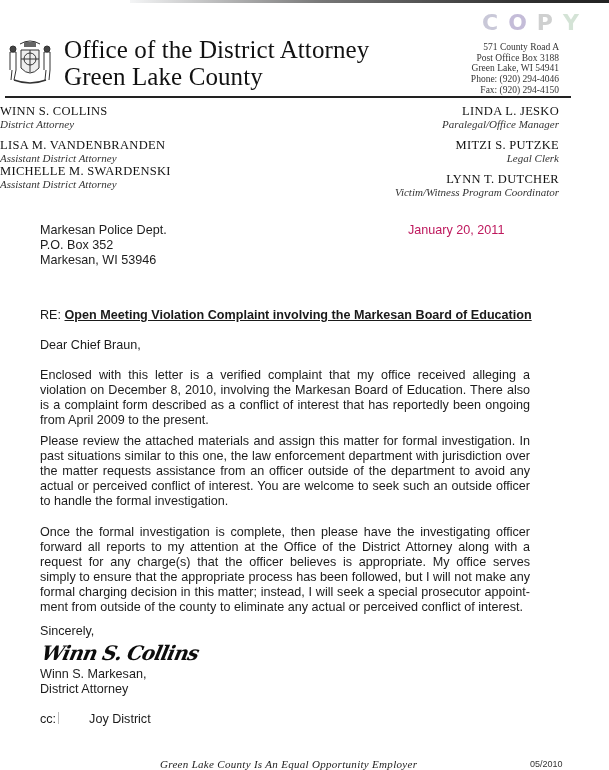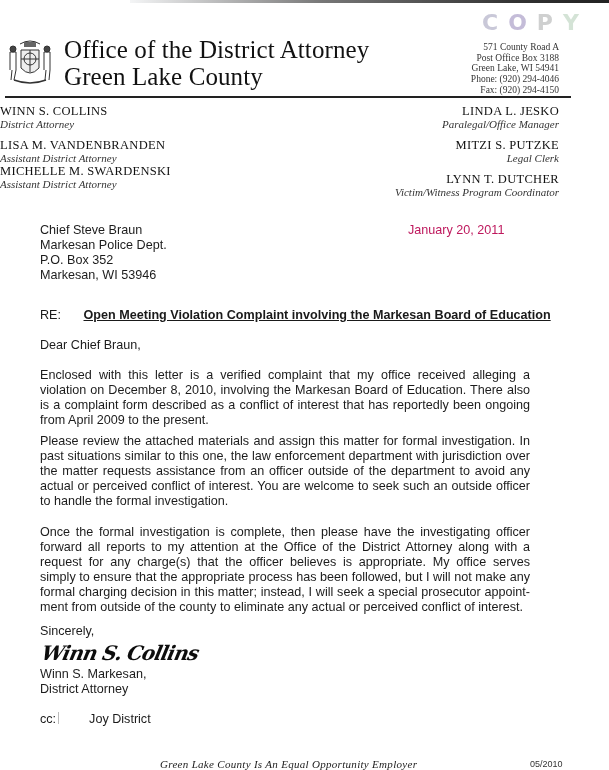--- a/index.html
+++ b/index.html
@@ -32,21 +32,21 @@
     .rule { position: absolute; left: 5px; top: 96px; width: 566px; height: 2px; background: #222; }
     .staff { position: absolute; font-family: "Liberation Serif", serif; }
     .staff .name { font-size: 12.5px; color: #111; line-height: 14px; letter-spacing: 0.3px; white-space: nowrap; }
     .staff .role { font-size: 11px; font-style: italic; color: #333; line-height: 13px; white-space: nowrap; }
     .staff.left { left: 0; }
     .staff.right { right: 50px; text-align: right; }
     .body-text { position: absolute; left: 40px; font-size: 12.6px; line-height: 15px; color: #1c1c1c; }
     .para { position: absolute; left: 40px; width: 490px; font-size: 12.6px; line-height: 15px; color: #1c1c1c; text-align: justify; }
     .date { position: absolute; left: 408px; top: 223px; font-size: 12.6px; color: #be185d; }
     .re-line { position: absolute; left: 40px; top: 308px; font-size: 12.6px; white-space: nowrap; }
-    .re-subject { font-weight: bold; text-decoration: underline; margin-left: 19px; }
+    .re-subject { font-weight: bold; text-decoration: underline; }
     .signature {
       position: absolute; left: 42px; top: 641px; font-family: "DejaVu Serif", serif;
       font-style: italic; font-weight: bold; font-size: 20px; color: #0d0d0d; letter-spacing: -1px; transform: skewX(-12deg);
     }
     .cc-line { position: absolute; left: 40px; top: 712px; font-size: 12.6px; white-space: nowrap; }
     .cc-sep { display: inline-block; width: 1px; height: 12px; background: #bbb; margin: 0 2px 0 2px; vertical-align: -1px; }
     .cc-name { margin-left: 28px; }
     .footer {
       position: absolute; left: 160px; top: 758px; font-family: "Liberation Serif", serif;
       font-style: italic; font-size: 11px; color: #222; white-space: nowrap; letter-spacing: 0.3px;
@@ -113,21 +113,20 @@
 <div class="staff right" style="top:138px">
   <div class="name">MITZI S. PUTZKE</div>
   <div class="role">Legal Clerk</div>
 </div>
 <div class="staff right" style="top:172px">
   <div class="name">LYNN T. DUTCHER</div>
   <div class="role">Victim/Witness Program Coordinator</div>
 </div>
 
 <div class="body-text" style="top:223px">
-  <div>Chief Steve Braun</div>
   <div>Markesan Police Dept.</div>
   <div>P.O. Box 352</div>
   <div>Markesan, WI 53946</div>
 </div>
 
 <div class="date">January 20, 2011</div>
 
 <div class="re-line">
   <span>RE:</span>
   <span class="re-subject">Open Meeting Violation Complaint involving the Markesan Board of Education</span>

